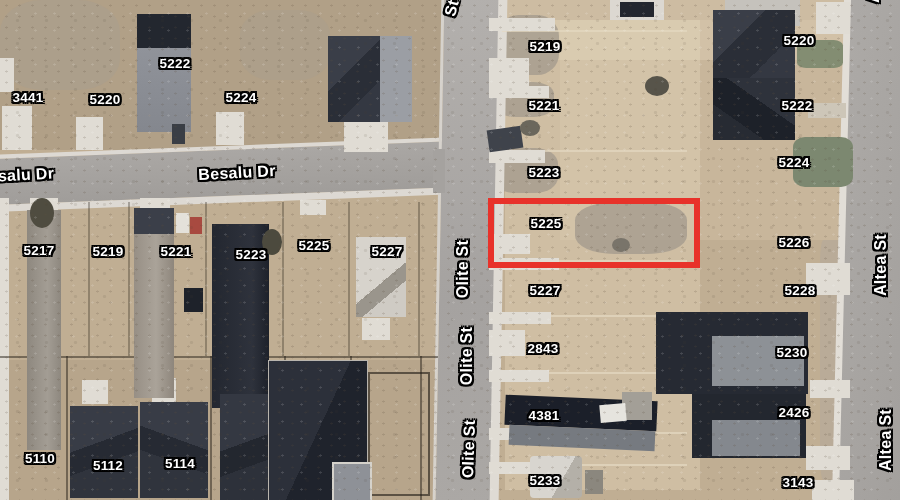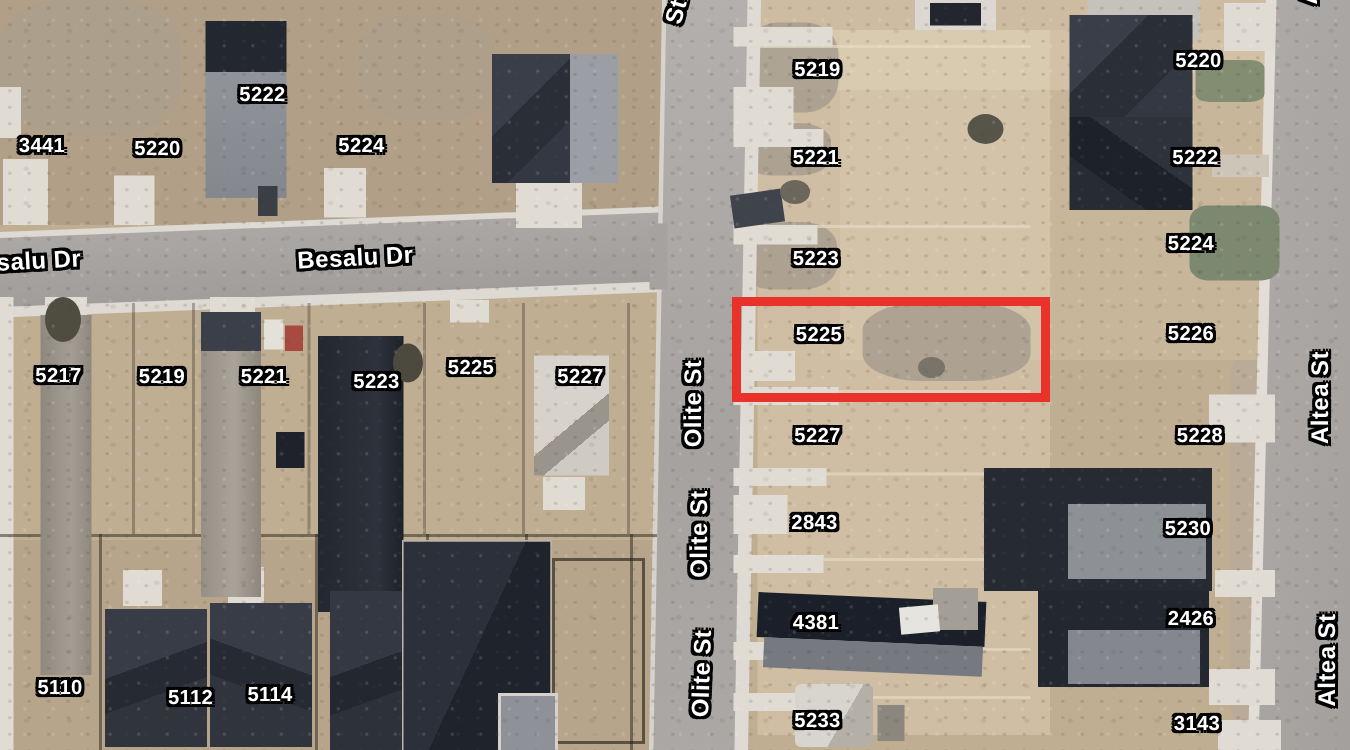--- a/index.html
+++ b/index.html
@@ -194,34 +194,34 @@
       <span class="addr" style="left: 105px; top: 99px;">5220</span>
       <span class="addr" style="left: 175px; top: 63px;">5222</span>
       <span class="addr" style="left: 241px; top: 97px;">5224</span>
       <span class="addr" style="left: 39px; top: 250px;">5217</span>
       <span class="addr" style="left: 108px; top: 251px;">5219</span>
       <span class="addr" style="left: 176px; top: 251px;">5221</span>
       <span class="addr" style="left: 251px; top: 254px;">5223</span>
       <span class="addr" style="left: 314px; top: 245px;">5225</span>
       <span class="addr" style="left: 387px; top: 251px;">5227</span>
       <span class="addr" style="left: 40px; top: 458px;">5110</span>
-      <span class="addr" style="left: 108px; top: 465px; margin-left: 19px;">5112</span>
+      <span class="addr" style="left: 108px; top: 465px;">5112</span>
       <span class="addr" style="left: 180px; top: 463px;">5114</span>
       <span class="addr" style="left: 545px; top: 46px;">5219</span>
       <span class="addr" style="left: 544px; top: 105px;">5221</span>
       <span class="addr" style="left: 544px; top: 172px;">5223</span>
       <span class="addr" style="left: 546px; top: 223px;">5225</span>
       <span class="addr" style="left: 545px; top: 290px;">5227</span>
       <span class="addr" style="left: 543px; top: 348px;">2843</span>
       <span class="addr" style="left: 544px; top: 415px;">4381</span>
       <span class="addr" style="left: 545px; top: 480px;">5233</span>
       <span class="addr" style="left: 799px; top: 40px;">5220</span>
       <span class="addr" style="left: 797px; top: 105px;">5222</span>
       <span class="addr" style="left: 794px; top: 162px;">5224</span>
-      <span class="addr" style="left: 794px; top: 222px;">5226</span>
+      <span class="addr" style="left: 794px; top: 242px;">5226</span>
       <span class="addr" style="left: 800px; top: 290px;">5228</span>
       <span class="addr" style="left: 792px; top: 352px;">5230</span>
       <span class="addr" style="left: 794px; top: 412px;">2426</span>
       <span class="addr" style="left: 798px; top: 482px;">3143</span>
       <span class="street" style="left: 26px; top: 175px; transform: translate(-50%, -50%) rotate(-3deg);">salu Dr</span>
       <span class="street" style="left: 237px; top: 173px; transform: translate(-50%, -50%) rotate(-3deg);">Besalu Dr</span>
       <span class="street" style="left: 452px; top: 8px; transform: translate(-50%, -50%) rotate(-75deg);">St</span>
       <span class="street" style="left: 463px; top: 269px; transform: translate(-50%, -50%) rotate(-90deg);">Olite St</span>
       <span class="street" style="left: 467px; top: 356px; transform: translate(-50%, -50%) rotate(-90deg);">Olite St</span>
       <span class="street" style="left: 469px; top: 449px; transform: translate(-50%, -50%) rotate(-88deg);">Olite St</span>

